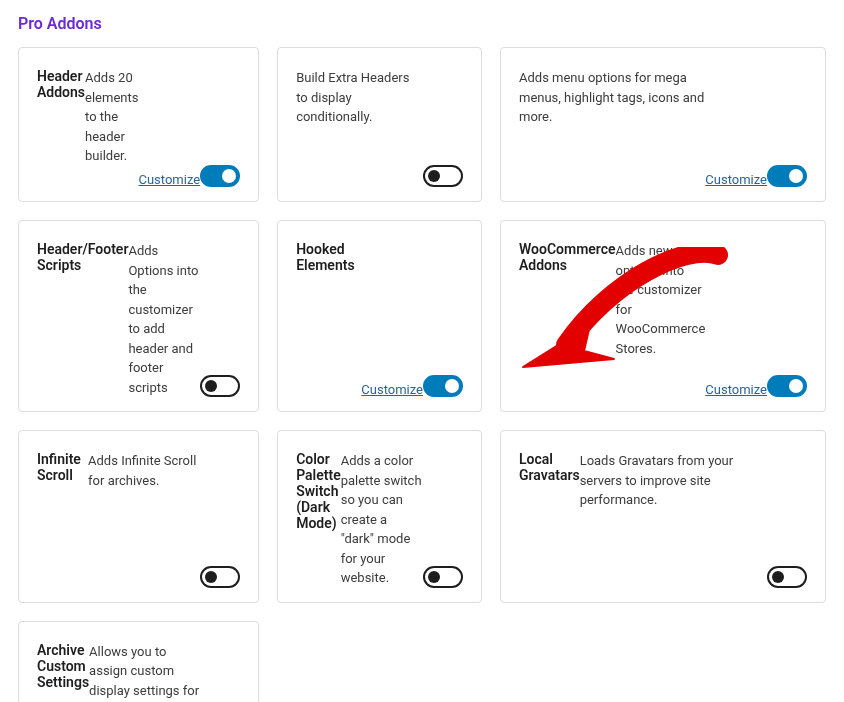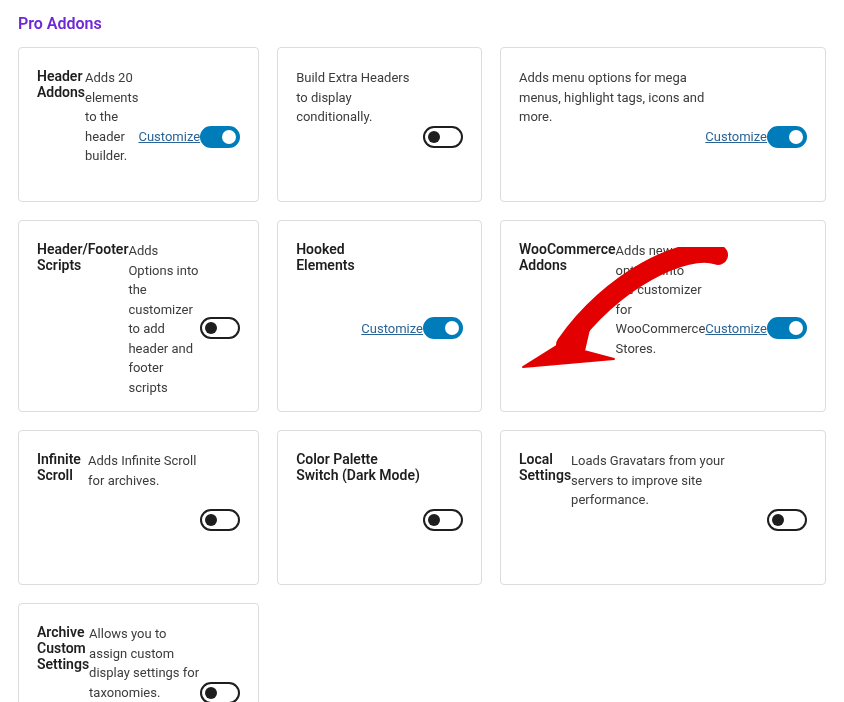--- a/index.html
+++ b/index.html
@@ -39,21 +39,21 @@
     }
     .card-desc {
       font-size: 13px;
       color: #3c3c3c;
       line-height: 1.5;
       flex-grow: 1;
     }
     .card-footer {
       display: flex;
       justify-content: space-between;
-      align-items: center;
+      align-items: flex-end;
       margin-top: 18px;
       min-height: 24px;
     }
     .customize-link {
       font-size: 13px;
       color: #2a6496;
       text-decoration: underline;
       cursor: pointer;
     }
     .footer-spacer { flex: 1; }
@@ -170,29 +170,30 @@
       <div class="card-desc">Adds Infinite Scroll for archives.</div>
       <div class="card-footer">
         <div class="footer-spacer"></div>
         <div class="toggle off">
           <div class="knob"></div>
         </div>
       </div>
     </div>
     <div class="card">
       <div class="card-title">Color Palette Switch (Dark Mode)</div>
-      <div class="card-footer">
-        <div class="footer-spacer"></div>
-        <div class="toggle off">
-          <div class="knob"></div>
-        </div>
-      </div>
-    </div>
-    <div class="card">
-      <div class="card-title">Local Settings</div>
+      <div class="card-desc">Adds a color palette switch so you can create a "dark" mode for your website.</div>
+      <div class="card-footer">
+        <div class="footer-spacer"></div>
+        <div class="toggle off">
+          <div class="knob"></div>
+        </div>
+      </div>
+    </div>
+    <div class="card">
+      <div class="card-title">Local Gravatars</div>
       <div class="card-desc">Loads Gravatars from your servers to improve site performance.</div>
       <div class="card-footer">
         <div class="footer-spacer"></div>
         <div class="toggle off">
           <div class="knob"></div>
         </div>
       </div>
     </div>
     <div class="card">
       <div class="card-title">Archive Custom Settings</div>

